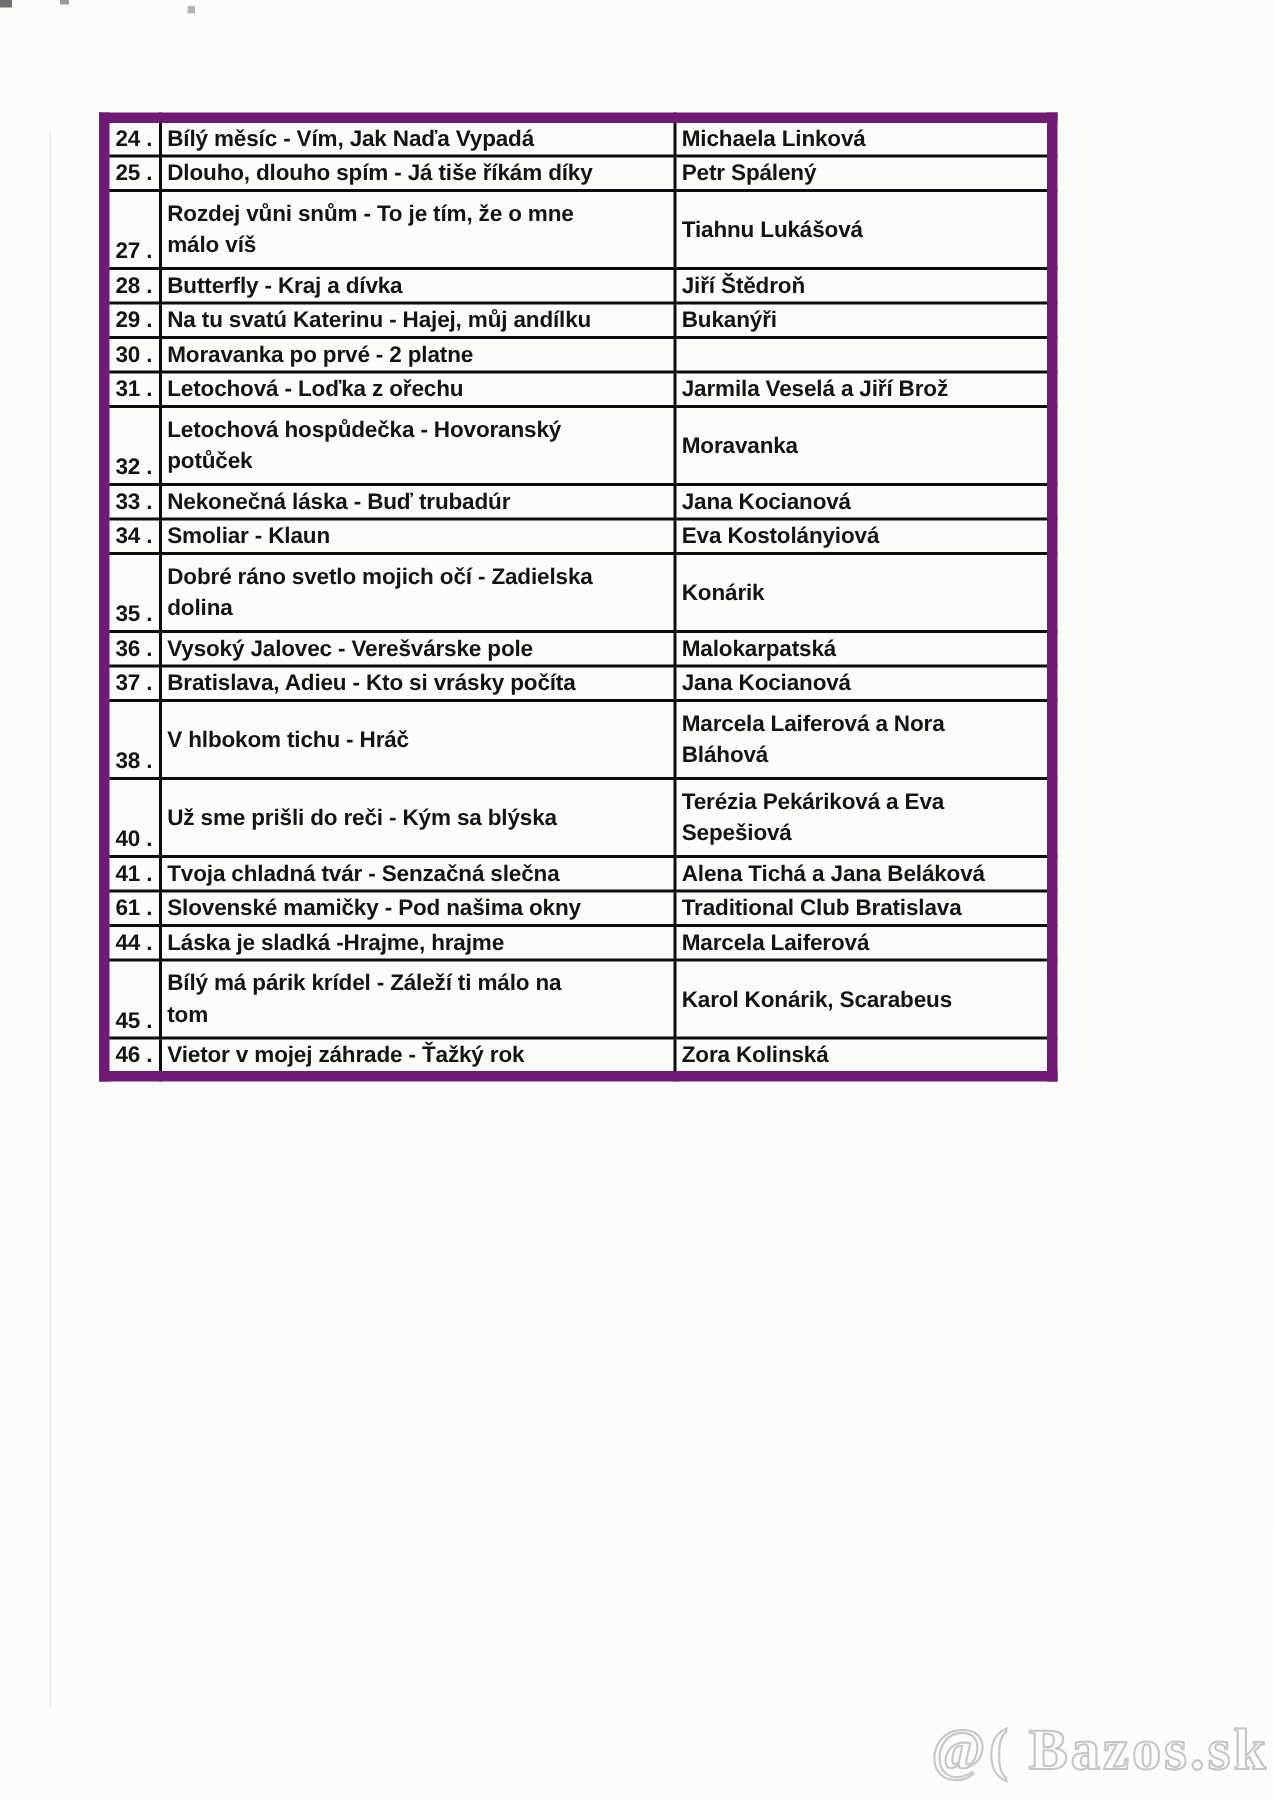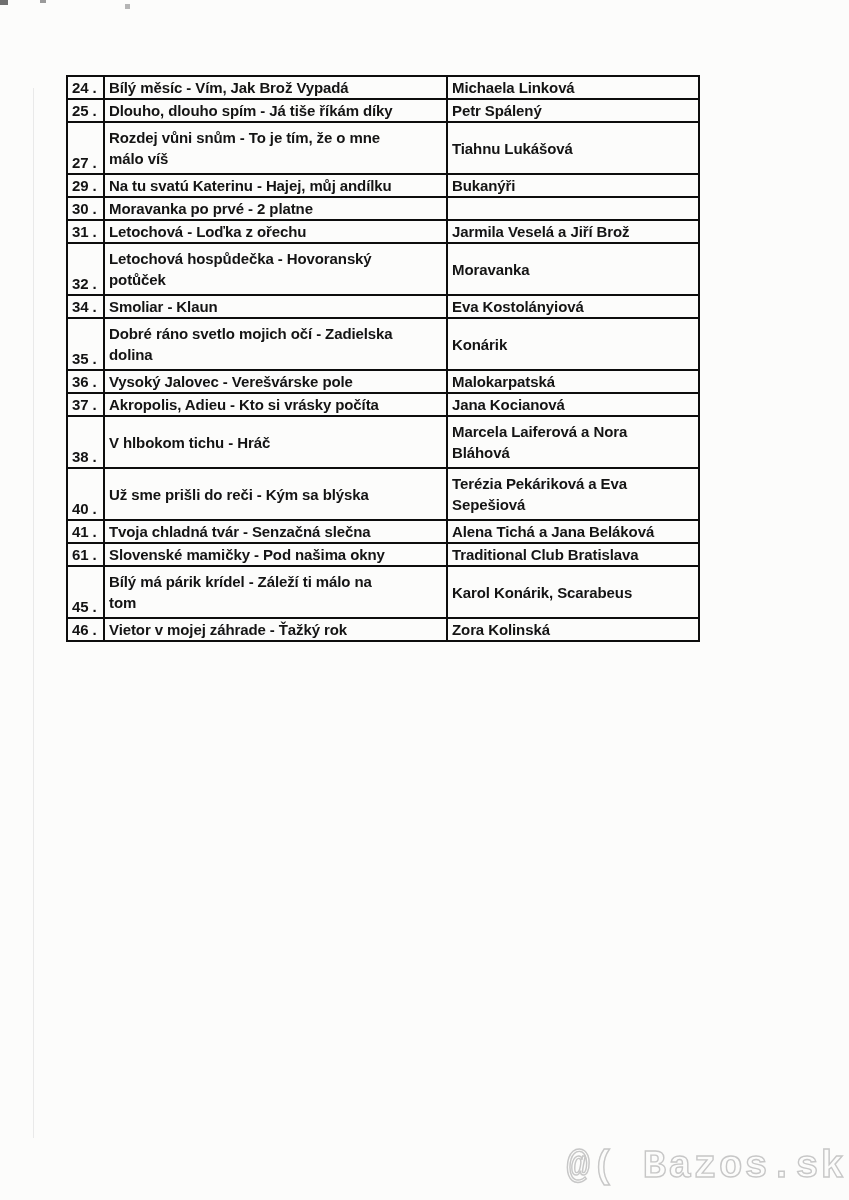--- a/index.html
+++ b/index.html
@@ -17,21 +17,21 @@
   }
 
   
   table.songs {
     position: absolute;
     left: 66px;
     top: 75px;
     width: 632px;
     border-collapse: collapse;
     table-layout: fixed;
-    border: 2px solid #701a75;
+    border: 7px solid #701a75;
   }
   table.songs td {
     border: 2px solid #0d0d0d;
     font-size: 15px;
     font-weight: 700;
     color: #141414;
     letter-spacing: -0.1px;
     line-height: 21px;
     padding: 0 4px;
     overflow: hidden;
@@ -57,21 +57,21 @@
   }
   .c-num    { width: 37px;  }
   .c-title  { width: 343px; }
   .c-artist { width: 252px; }
 
   
   .watermark {
     position: absolute;
     right: 3px;
     bottom: 11px;
-    font-family: Liberation Mono, monospace;
+    font-family: Liberation Serif, serif;
     font-size: 39px;
     font-weight: bold;
     letter-spacing: 2px;
     color: transparent;
     -webkit-text-stroke: 1.4px #c7c7c7;
     white-space: nowrap;
   }
   @supports not (-webkit-text-stroke: 1px #000) {
     .watermark { color: #d9d9d9; }
   }
@@ -105,35 +105,40 @@
 
   <table class="songs">
     <colgroup>
       <col class="c-num">
       <col class="c-title">
       <col class="c-artist">
     </colgroup>
     <tbody id="rows">
         <tr>
       <td class="num">24 .</td>
-      <td class="title">Bílý měsíc - Vím, Jak Brož Vypadá</td>
+      <td class="title">Bílý měsíc - Vím, Jak Naďa Vypadá</td>
       <td class="artist">Michaela Linková</td>
     </tr>
         <tr>
       <td class="num">25 .</td>
       <td class="title">Dlouho, dlouho spím - Já tiše říkám díky</td>
       <td class="artist">Petr Spálený</td>
     </tr>
         <tr class="tall">
       <td class="num">27 .</td>
       <td class="title">Rozdej vůni snům - To je tím, že o mne
 málo víš</td>
       <td class="artist">Tiahnu Lukášová</td>
     </tr>
         <tr>
+      <td class="num">28 .</td>
+      <td class="title">Butterfly - Kraj a dívka</td>
+      <td class="artist">Jiří Štědroň</td>
+    </tr>
+        <tr>
       <td class="num">29 .</td>
       <td class="title">Na tu svatú Katerinu - Hajej, můj andílku</td>
       <td class="artist">Bukanýři</td>
     </tr>
         <tr>
       <td class="num">30 .</td>
       <td class="title">Moravanka po prvé - 2 platne</td>
       <td class="artist"></td>
     </tr>
         <tr>
@@ -141,38 +146,43 @@
       <td class="title">Letochová - Loďka z ořechu</td>
       <td class="artist">Jarmila Veselá a Jiří Brož</td>
     </tr>
         <tr class="tall">
       <td class="num">32 .</td>
       <td class="title">Letochová hospůdečka - Hovoranský
 potůček</td>
       <td class="artist">Moravanka</td>
     </tr>
         <tr>
+      <td class="num">33 .</td>
+      <td class="title">Nekonečná láska - Buď trubadúr</td>
+      <td class="artist">Jana Kocianová</td>
+    </tr>
+        <tr>
       <td class="num">34 .</td>
       <td class="title">Smoliar - Klaun</td>
       <td class="artist">Eva Kostolányiová</td>
     </tr>
         <tr class="tall">
       <td class="num">35 .</td>
       <td class="title">Dobré ráno svetlo mojich očí - Zadielska
 dolina</td>
       <td class="artist">Konárik</td>
     </tr>
         <tr>
       <td class="num">36 .</td>
       <td class="title">Vysoký Jalovec - Verešvárske pole</td>
       <td class="artist">Malokarpatská</td>
     </tr>
         <tr>
       <td class="num">37 .</td>
-      <td class="title">Akropolis, Adieu - Kto si vrásky počíta</td>
+      <td class="title">Bratislava, Adieu - Kto si vrásky počíta</td>
       <td class="artist">Jana Kocianová</td>
     </tr>
         <tr class="tall">
       <td class="num">38 .</td>
       <td class="title">V hlbokom tichu - Hráč</td>
       <td class="artist">Marcela Laiferová a Nora
 Bláhová</td>
     </tr>
         <tr class="tall">
       <td class="num">40 .</td>
@@ -183,20 +193,25 @@
         <tr>
       <td class="num">41 .</td>
       <td class="title">Tvoja chladná tvár - Senzačná slečna</td>
       <td class="artist">Alena Tichá a Jana Beláková</td>
     </tr>
         <tr>
       <td class="num">61 .</td>
       <td class="title">Slovenské mamičky - Pod našima okny</td>
       <td class="artist">Traditional Club Bratislava</td>
     </tr>
+        <tr>
+      <td class="num">44 .</td>
+      <td class="title">Láska je sladká -Hrajme, hrajme</td>
+      <td class="artist">Marcela Laiferová</td>
+    </tr>
         <tr class="tall">
       <td class="num">45 .</td>
       <td class="title">Bílý má párik krídel - Záleží ti málo na
 tom</td>
       <td class="artist">Karol Konárik, Scarabeus</td>
     </tr>
         <tr>
       <td class="num">46 .</td>
       <td class="title">Vietor v mojej záhrade - Ťažký rok</td>
       <td class="artist">Zora Kolinská</td>

